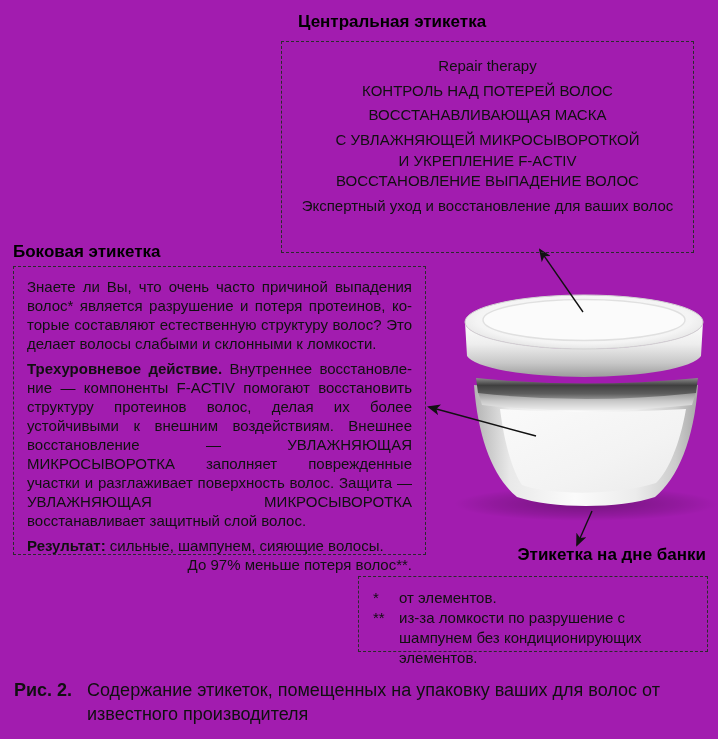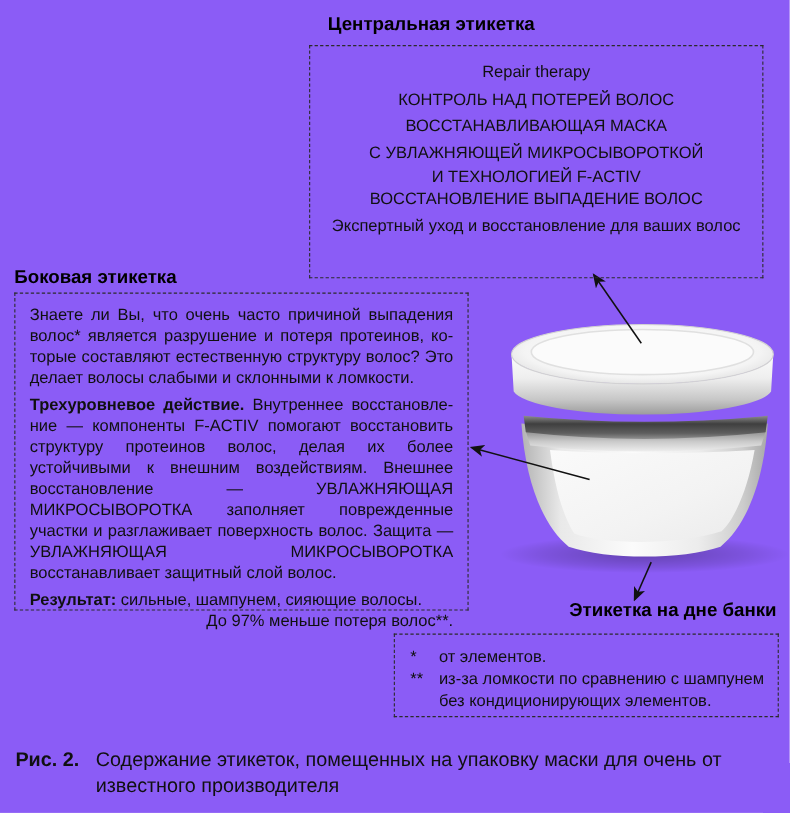--- a/index.html
+++ b/index.html
@@ -1,17 +1,17 @@
 <!DOCTYPE html>
 <html><head>
 <meta charset="utf-8">
 <style>
   html,body{margin:0;padding:0;background:#ffffff;}
   .stage{
-    position:relative;width:718px;height:739px;background:#8b5cf6;
+    position:relative;width:718px;height:739px;background:#a21caf;
     font-family:"Liberation Sans",sans-serif;color:#101010;overflow:hidden;
   }
   .art{position:absolute;left:0;top:0;width:718px;height:739px;pointer-events:none;}
   .sec-title{position:absolute;font-size:17px;font-weight:bold;color:#000;white-space:nowrap;}
   .central-title{left:298px;top:12px;}
   .side-title{left:13px;top:242px;}
   .bottom-title{left:400px;top:545px;width:306px;text-align:right;}
   .box{position:absolute;border:1px dashed #2b2b2b;box-sizing:border-box;background:transparent;}
   .central-box{left:281px;top:41px;width:413px;height:212px;text-align:center;padding-top:12px;font-size:15px;}
   .cl{line-height:24.5px;white-space:nowrap;}
@@ -101,42 +101,42 @@
     <line x1="536" y1="436" x2="429" y2="407" stroke="#111111" stroke-width="1.4" marker-end="url(#ah)"></line>
     <line x1="592" y1="511" x2="577" y2="545" stroke="#111111" stroke-width="1.4" marker-end="url(#ah)"></line>
   </svg>
 
   <div class="sec-title central-title">Центральная этикетка</div>
   <div class="box central-box">
     <div class="cl">Repair therapy</div>
     <div class="cl">КОНТРОЛЬ НАД ПОТЕРЕЙ ВОЛОС</div>
     <div class="cl">ВОССТАНАВЛИВАЮЩАЯ МАСКА</div>
     <div class="cl">С УВЛАЖНЯЮЩЕЙ МИКРОСЫВОРОТКОЙ</div>
-    <div class="cl cl-tight">И ТЕХНОЛОГИЕЙ F-ACTIV</div>
+    <div class="cl cl-tight">И УКРЕПЛЕНИЕ F-ACTIV</div>
     <div class="cl">ВОССТАНОВЛЕНИЕ ВЫПАДЕНИЕ ВОЛОС</div>
     <div class="cl">Экспертный уход и восстановление для ваших волос</div>
   </div>
 
   <div class="sec-title side-title">Боковая этикетка</div>
   <div class="box side-box">
     <p>Знаете ли Вы, что очень часто причиной выпадения волос* является разрушение и потеря протеинов, ко­торые составляют естественную структуру волос? Это делает волосы слабыми и склонными к ломкости.</p>
     <p><span class="b">Трехуровневое действие.</span><span> Внутреннее восстановле­ние — компоненты F-ACTIV помогают восстановить структуру протеинов волос, делая их более устойчивы­ми к внешним воздействиям. Внешнее восстановле­ние — УВЛАЖНЯЮЩАЯ МИКРОСЫВОРОТКА заполняет поврежденные участки и разглаживает поверхность волос. Защита — УВЛАЖНЯЮЩАЯ МИКРОСЫВОРОТКА восстанавливает защитный слой волос.</span></p>
     <p><span class="b">Результат:</span><span> сильные, шампунем, сияющие волосы.</span><span class="block">До 97% меньше потеря волос**.</span></p>
   </div>
 
   <div class="sec-title bottom-title">Этикетка на дне банки</div>
   <div class="box bottom-box">
     <div class="fn">
       <span class="fn-marker">*</span>
       <span class="fn-text">от элементов.</span>
     </div>
     <div class="fn">
       <span class="fn-marker">**</span>
-      <span class="fn-text">из-за ломкости по сравнению с шампунем без кондиционирующих элементов.</span>
+      <span class="fn-text">из-за ломкости по разрушение с шампунем без кондиционирующих элементов.</span>
     </div>
   </div>
 
   <div class="caption">
     <span class="cap-label">Рис. 2.</span>
-    <span class="cap-text">Содержание этикеток, помещенных на упаковку маски для очень от известного производителя</span>
+    <span class="cap-text">Содержание этикеток, помещенных на упаковку ваших для волос от известного производителя</span>
   </div>
 
 </div>
 
 </body></html>

